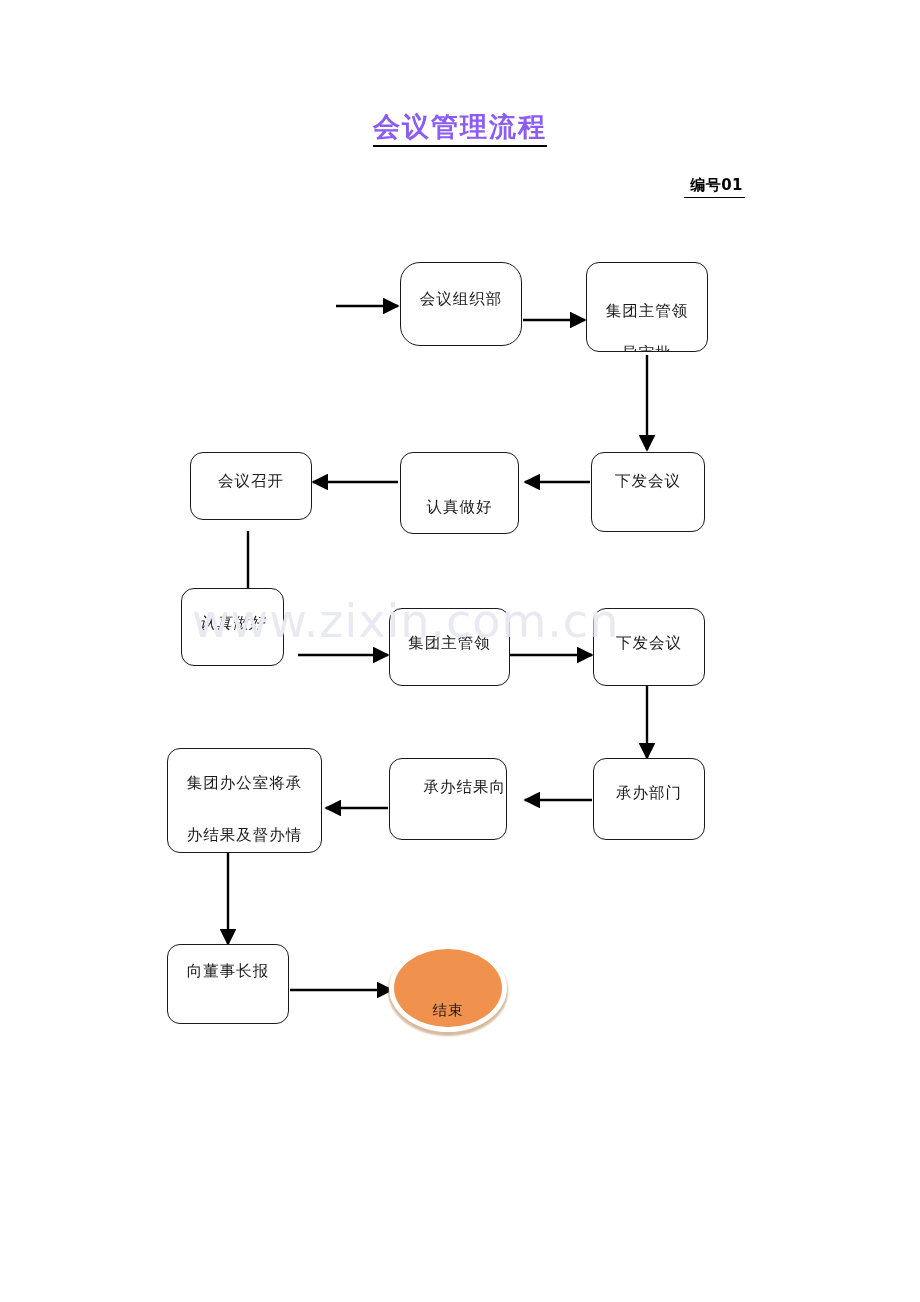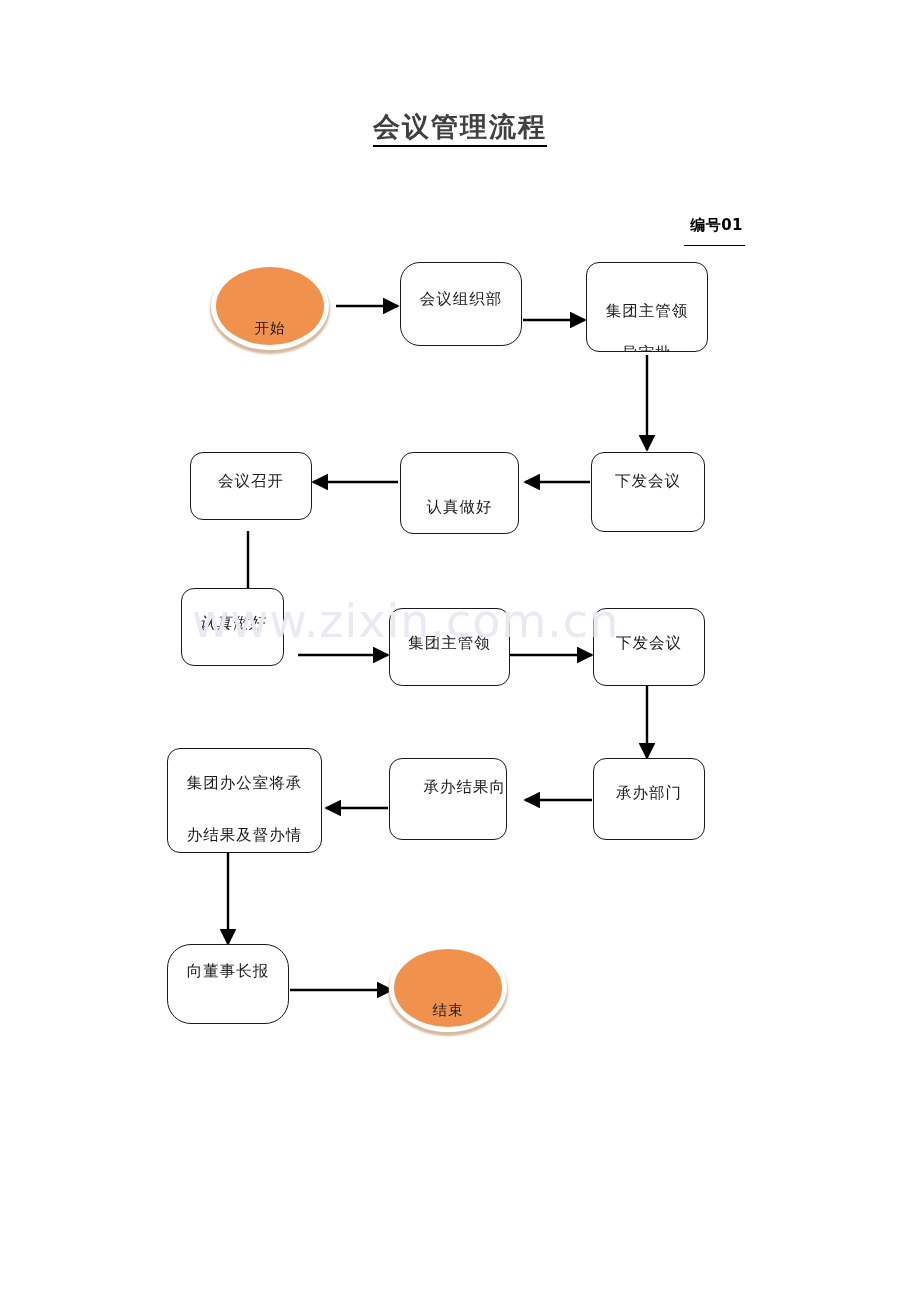--- a/index.html
+++ b/index.html
@@ -22,38 +22,37 @@
   
   #doc-title {
     position: absolute;
     left: 0;
     top: 112px;
     width: 920px;
     text-align: center;
     font-size: 27px;
     font-weight: bold;
     letter-spacing: 2px;
-    color: #404040;
+    color: #8b5cf6;
     line-height: 1.1;
   }
   #doc-title span.ul {
     border-bottom: 2px solid #000;
     padding-bottom: 3px;
   }
   #doc-number {
     position: absolute;
     right: 175px;
     top: 176px;
     font-size: 15px;
     font-weight: bold;
     color: #000000;
     letter-spacing: 0.5px;
     border-bottom: 1.6px solid #000;
-    padding: 0 2px 10px 6px;
-    margin-top: 40px;
+    padding: 0 2px 2px 6px;
   }
 
   
   #watermark {
     position: absolute;
     left: 192px;
     top: 594px;
     width: 560px;
     font-size: 46px;
     letter-spacing: 1px;
@@ -167,23 +166,20 @@
         <line x1="592" y1="800" x2="525" y2="800"></line>
 
         <line x1="388" y1="808" x2="326" y2="808"></line>
 
         <line x1="228" y1="853" x2="228" y2="944"></line>
 
         <line x1="290" y1="990" x2="392" y2="990"></line>
       </g>
     </svg>
 
-    <div class="node term" style="left:211px; top:262px; width:118px; height:88px;">
-      <span class="txt" style="top:52px;">开始</span>
-    </div>
 
     <div class="node proc" style="left:400px; top:262px; width:122px; height:84px;border-radius:20px;">
       <span class="txt l1" style="top:26px;">会议组织部</span>
     </div>
 
     <div class="node proc" style="left:586px; top:262px; width:122px; height:90px;">
       <span class="txt l1" style="top:38px;">集团主管领</span>
       <span class="txt l2" style="top:80px;">导审批</span>
     </div>
 
@@ -217,21 +213,21 @@
     </div>
 
     <div class="node proc" style="left:389px; top:758px; width:118px; height:82px;">
       <span class="txt l1" style="top:18px;text-align:right;">承办结果向</span>
     </div>
 
     <div class="node proc" style="left:593px; top:758px; width:112px; height:82px;">
       <span class="txt l1" style="top:24px;">承办部门</span>
     </div>
 
-    <div class="node proc" style="left:167px; top:944px; width:122px; height:80px;border-radius:24px;">
+    <div class="node proc" style="left:167px; top:944px; width:122px; height:80px;">
       <span class="txt l1" style="top:16px;">向董事长报</span>
     </div>
 
     <div class="node term" style="left:389px; top:944px; width:118px; height:88px;">
       <span class="txt" style="top:52px;">结束</span>
     </div>
 
   </div>
 
   <div id="watermark">www.zixin.com.cn</div>

